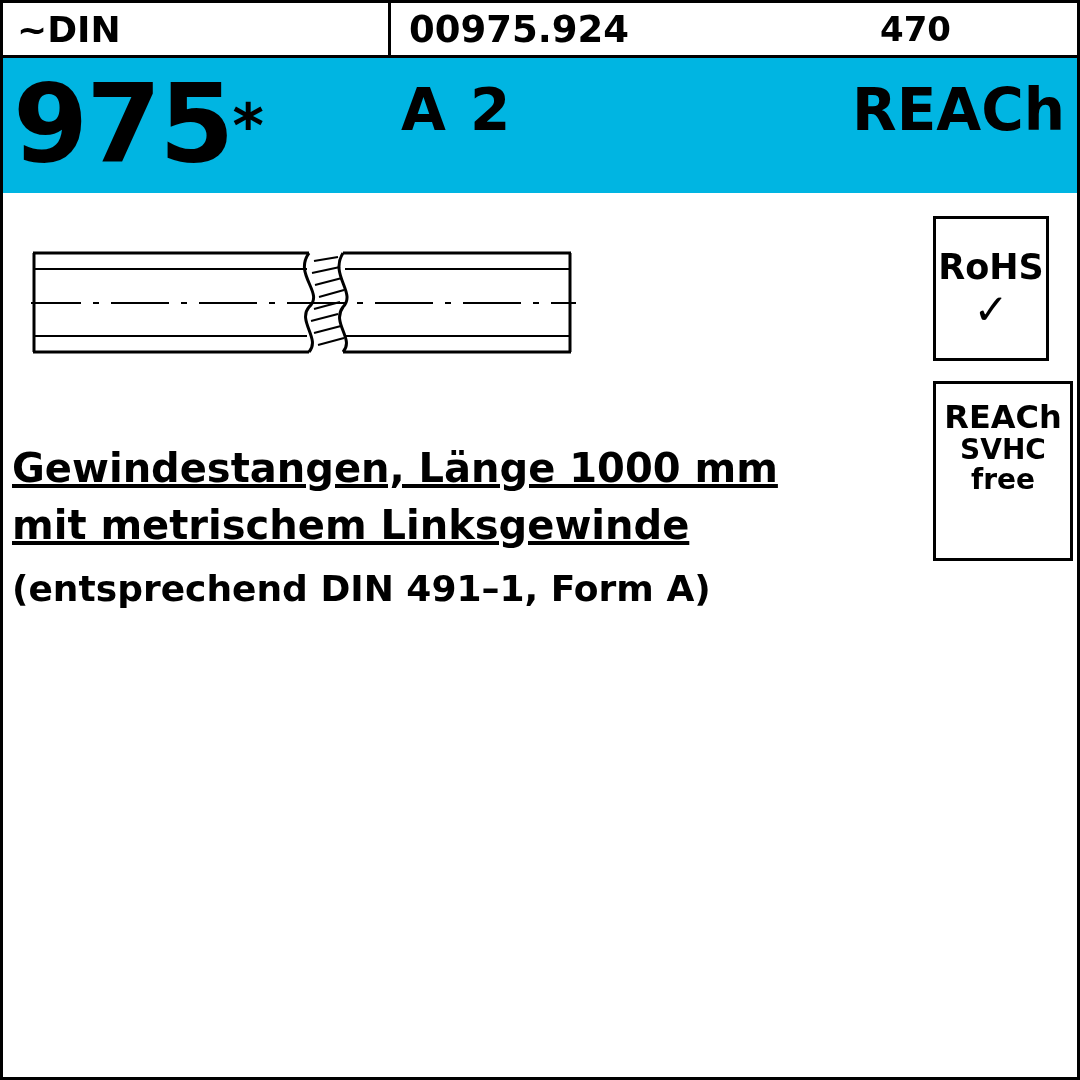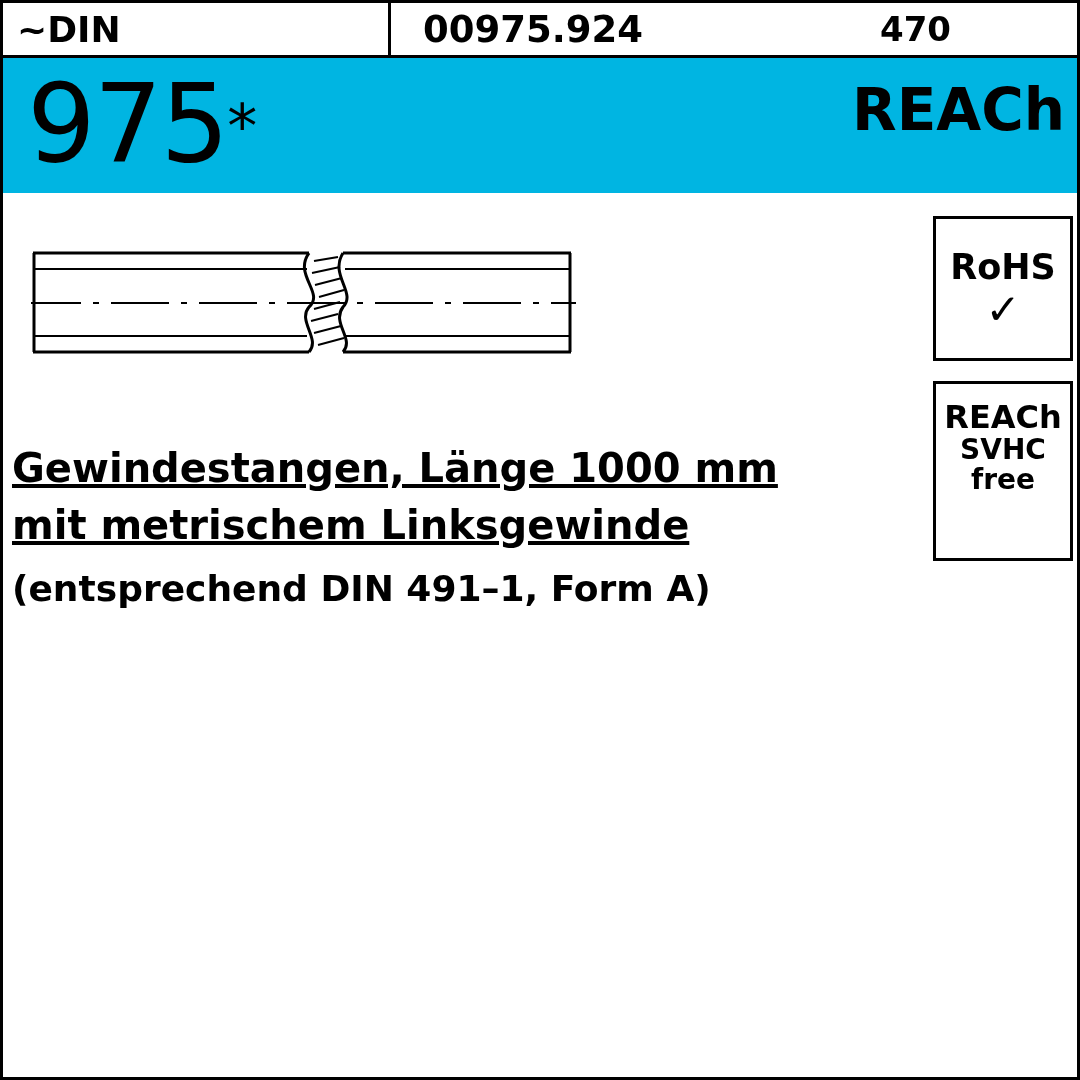--- a/index.html
+++ b/index.html
@@ -48,21 +48,21 @@
   .v-divider {
     width: 3px;
     height: 52px;
     background: #000;
   }
   .top-artnum {
     flex: 1;
     height: 100%;
     display: flex;
     align-items: center;
-    padding-left: 32px;
+    padding-left: 18px;
     box-sizing: border-box;
     font-size: 37px;
     font-weight: 700;
   }
   .top-code {
     width: 120px;
     height: 100%;
     display: flex;
     align-items: center;
     justify-content: flex-end;
@@ -84,24 +84,24 @@
   .cyan-band {
     position: absolute;
     left: 0;
     top: 55px;
     width: 1074px;
     height: 135px;
     background: #00b5e2;
   }
   .band-number {
     position: absolute;
-    left: 24px;
+    left: 10px;
     top: 12px;
     font-size: 108px;
-    font-weight: 400;
+    font-weight: 700;
     line-height: 1;
     letter-spacing: -2px;
   }
   .band-number .star {
     font-size: 60px;
     vertical-align: 14px;
   }
   .band-material {
     position: absolute;
     left: 398px;
@@ -131,21 +131,21 @@
   .badge {
     position: absolute;
     border: 3px solid #000;
     box-sizing: border-box;
     background: #fff;
     text-align: center;
   }
   .badge-rohs {
     left: 930px;
     top: 213px;
-    width: 140px;
+    width: 116px;
     height: 145px;
   }
   .badge-rohs .label {
     margin-top: 31px;
     font-size: 35px;
     font-weight: 700;
     line-height: 1;
   }
   .badge-rohs .check {
     margin-top: 4px;
@@ -207,20 +207,21 @@
   <div class="top-strip">
     <div class="top-din">~DIN</div>
     <div class="v-divider"></div>
     <div class="top-artnum">00975.924</div>
     <div class="top-code">470</div>
   </div>
   <div class="h-rule"></div>
 
   <div class="cyan-band">
     <div class="band-number"><span>975</span><span class="star">*</span></div>
+    <div class="band-material">A 2</div>
     <div class="band-hand">REACh</div>
   </div>
 
   <div class="drawing">
     <svg width="545" height="115" viewBox="0 0 545 115" xmlns="http://www.w3.org/2000/svg">
 
       <path d="M2,8 L278,8" stroke="#000" stroke-width="3" fill="none"></path>
       <path d="M2,107 L278,107" stroke="#000" stroke-width="3" fill="none"></path>
       <path d="M3,8 L3,107" stroke="#000" stroke-width="3" fill="none"></path>
 

